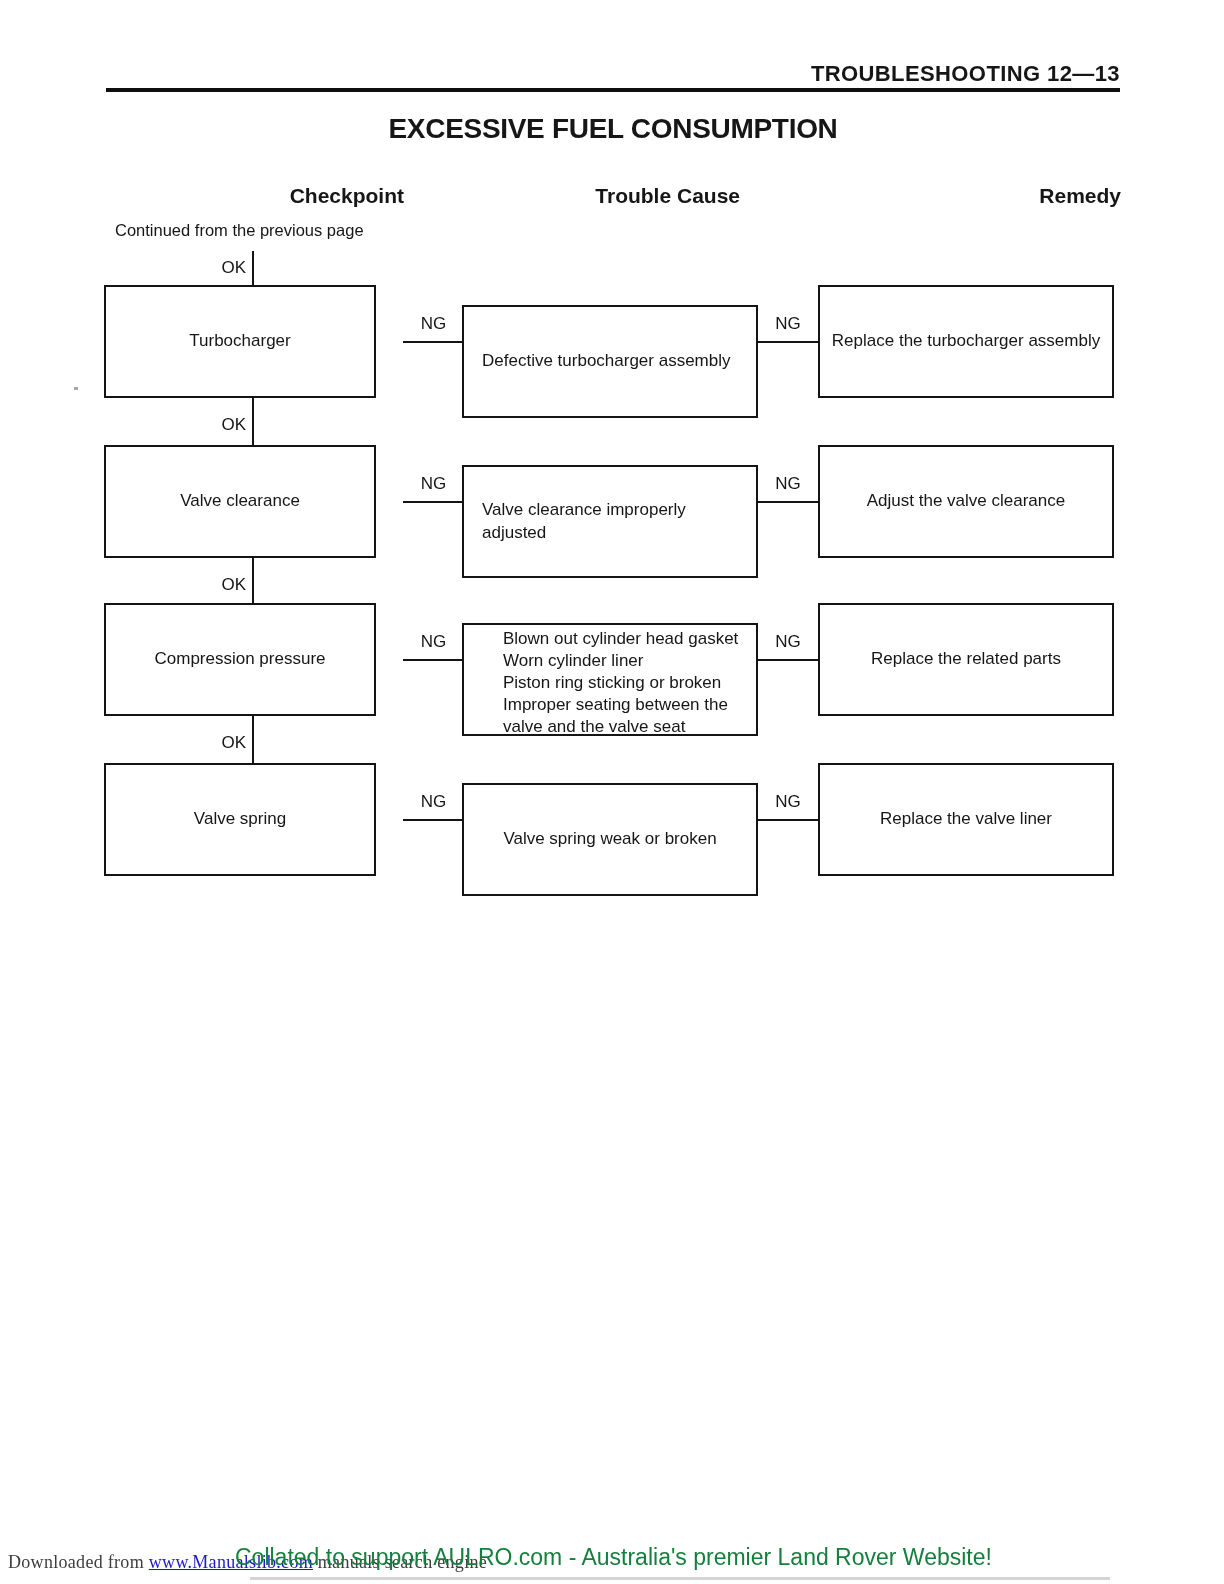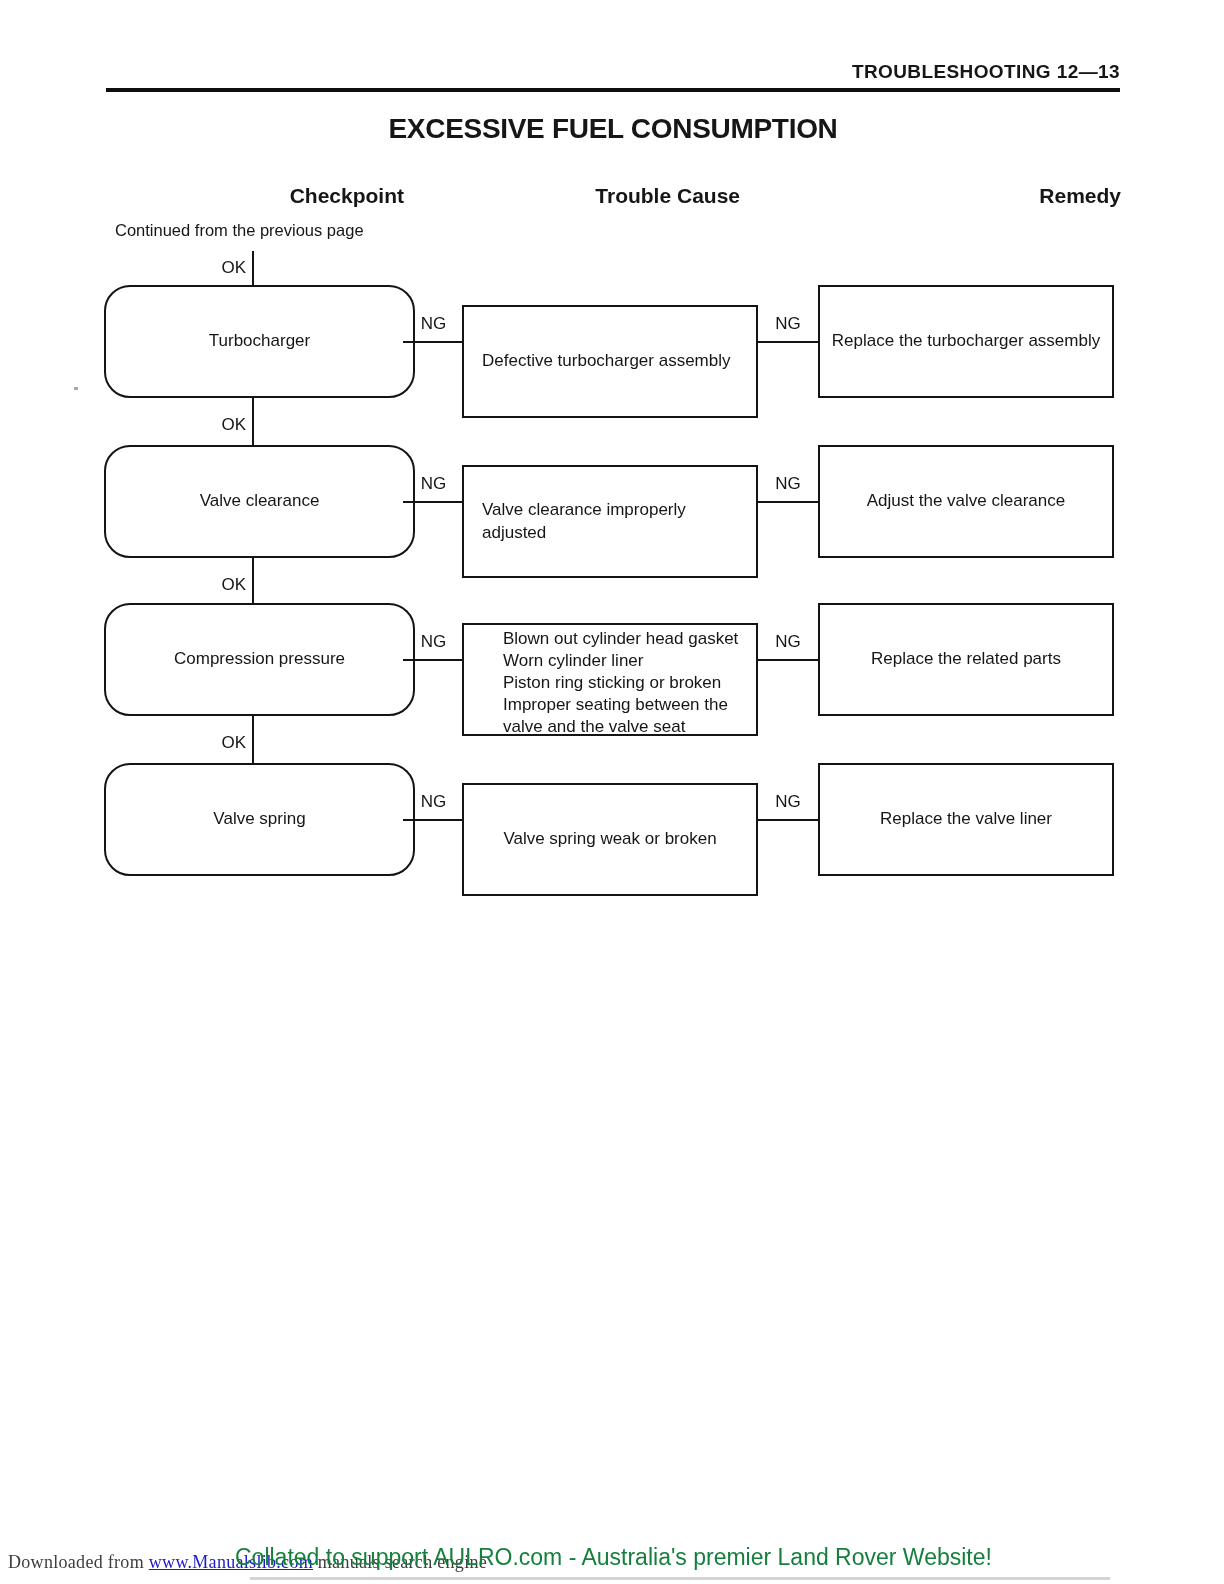--- a/index.html
+++ b/index.html
@@ -3,21 +3,21 @@
 <meta charset="utf-8">
 <style>
   html,body { margin:0; padding:0; background:#ffffff; }
   .page {
     position:relative; width:1224px; height:1584px; margin:0 auto;
     background:#ffffff; font-family:"Liberation Sans", sans-serif;
     color:#161616; overflow:hidden;
   }
   .header-title {
     position:absolute; top:61px; right:104px;
-    font-size:19px; font-weight:bold; letter-spacing:.4px; white-space:nowrap;
+    font-size:22px; font-weight:bold; letter-spacing:.4px; white-space:nowrap;
   }
   .header-rule {
     position:absolute; left:106px; top:88px; width:1014px; height:4px;
     background:#0f0f0f;
   }
   .page-title {
     position:absolute; left:313px; top:113px; width:600px; text-align:center;
     font-size:28px; font-weight:bold; letter-spacing:-0.3px; white-space:nowrap;
   }
   .colhead {
@@ -26,21 +26,21 @@
   }
   .ch1 { left:104px; } .ch2 { left:440px; } .ch3 { left:821px; }
   .continued { position:absolute; left:115px; top:221px; font-size:16.5px; }
 
   .box {
     position:absolute; height:113px; box-sizing:border-box;
     border:2px solid #141414; background:#ffffff;
     display:flex; align-items:center;
     font-size:17px; line-height:1.3;
   }
-  .c1 { left:104px; width:311px; justify-content:center; text-align:center; padding:0 18px;border-radius:26px; }
+  .c1 { left:104px; width:272px; justify-content:center; text-align:center; padding:0 18px; }
   .c2 { left:462px; width:296px; padding:0 10px 0 18px; white-space:pre-line; text-align:left;margin-top:20px; }
   .c3 { left:818px; width:296px; justify-content:center; text-align:center; padding:0 4px; }
   .r0 { top:285px; } .r1 { top:445px; } .r2 { top:603px; } .r3 { top:763px; }
   .c2.r2 { align-items:flex-start; padding-top:3px; line-height:1.3;padding-left:39px; }
   .c2.r3 { justify-content:center; padding:8px 6px; text-align:center; }
 
   .vline { position:absolute; left:252px; width:2px; background:#141414; }
   .v0 { top:251px; height:36px; }
   .v1 { top:398px; height:49px; }
   .v2 { top:558px; height:47px; }

